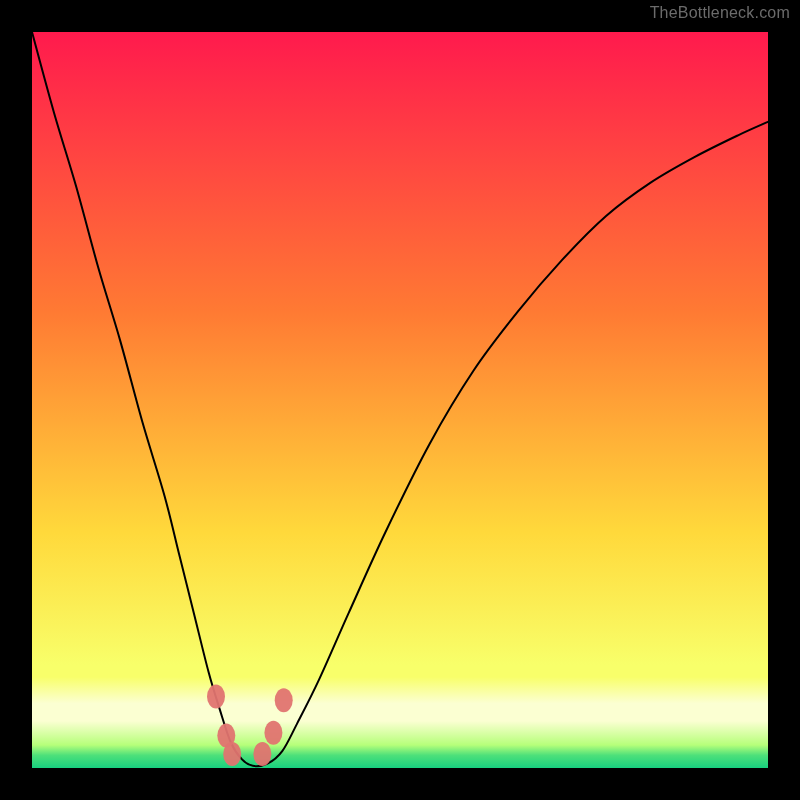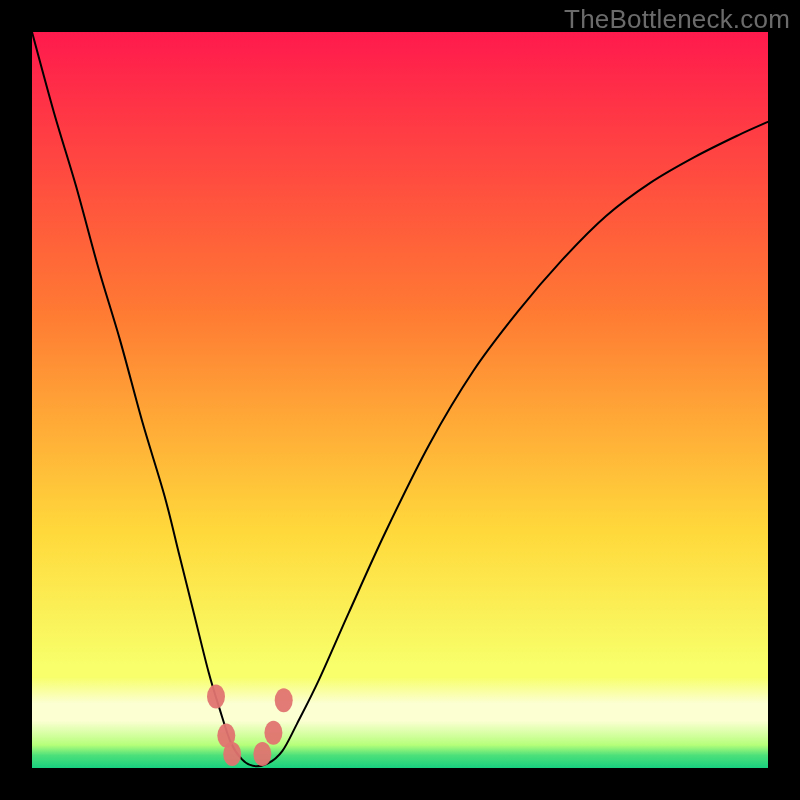--- a/index.html
+++ b/index.html
@@ -56,21 +56,21 @@
   }
   .marker {
     fill: #e07470;
     fill-opacity: 0.95;
   }
   .watermark {
     position: absolute;
     top: 4px;
     right: 10px;
     color: #6b6b6b;
-    font-size: 26px;
+    font-size: 16px;
     font-weight: 500;
     letter-spacing: 0.2px;
   }
 </style>
 </head>
 <body>
 
 <div class="frame">
   <div class="plot" id="plot" style="background: linear-gradient(rgb(255, 26, 77) 0%, rgb(255, 122, 51) 38%, rgb(255, 217, 59) 68%, rgb(248, 255, 106) 86%, rgb(248, 255, 106) 100%);">
     <div class="pale-band" id="paleBand" style="bottom: 47.104px; height: 44.16px; background: linear-gradient(rgb(248, 255, 106) 0%, rgb(251, 255, 210) 60%, rgb(251, 255, 210) 100%);"></div>

